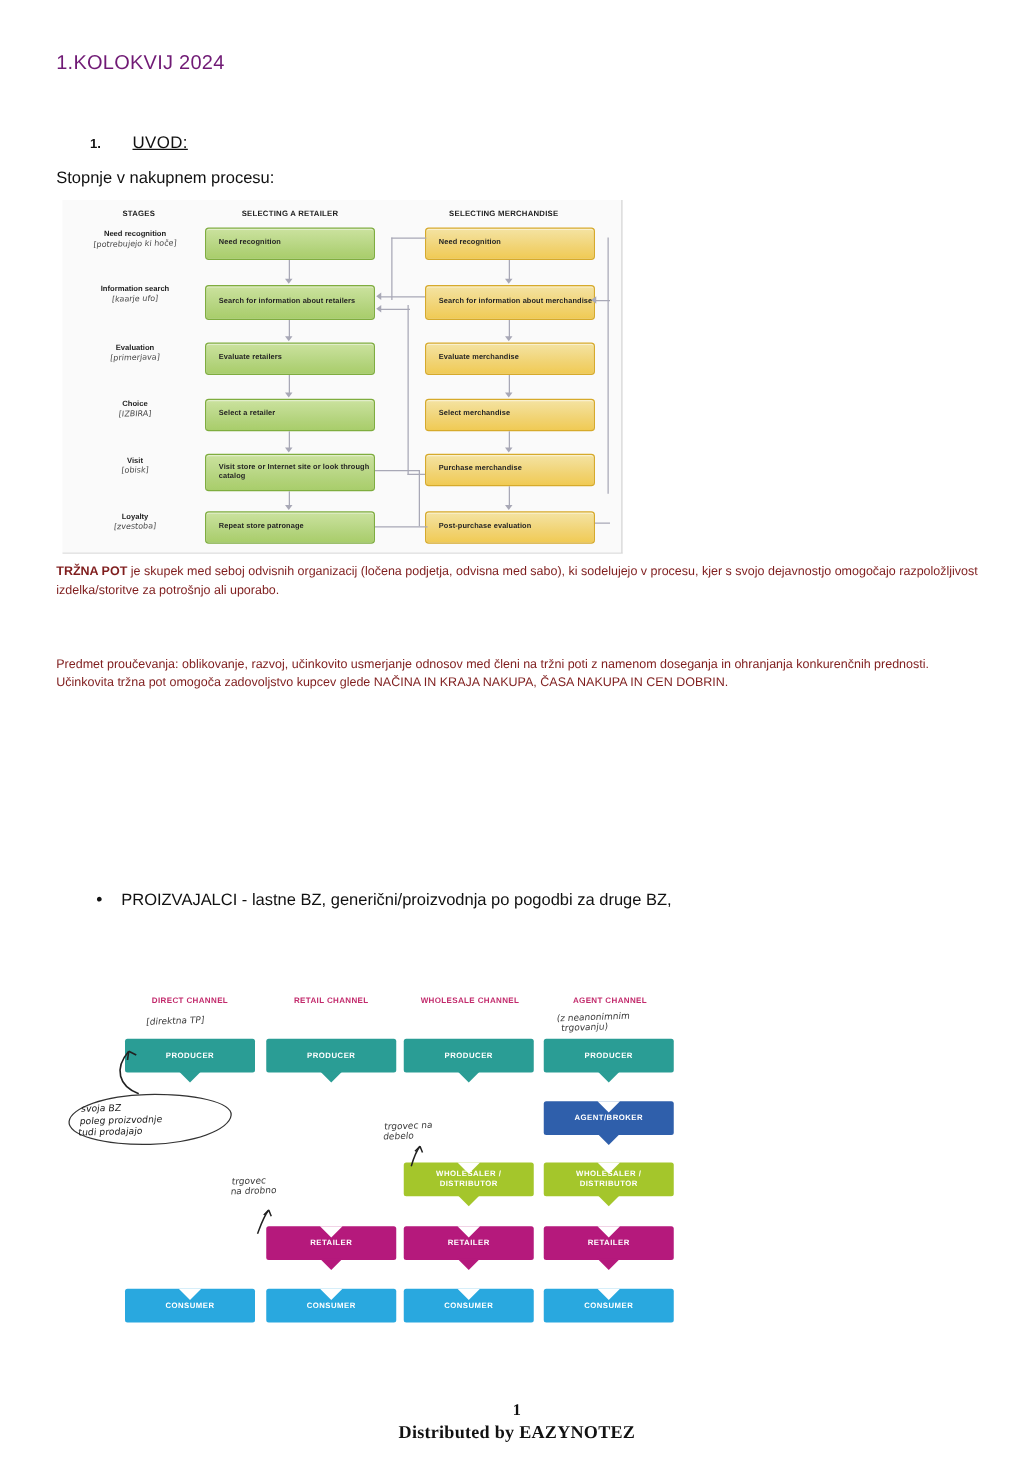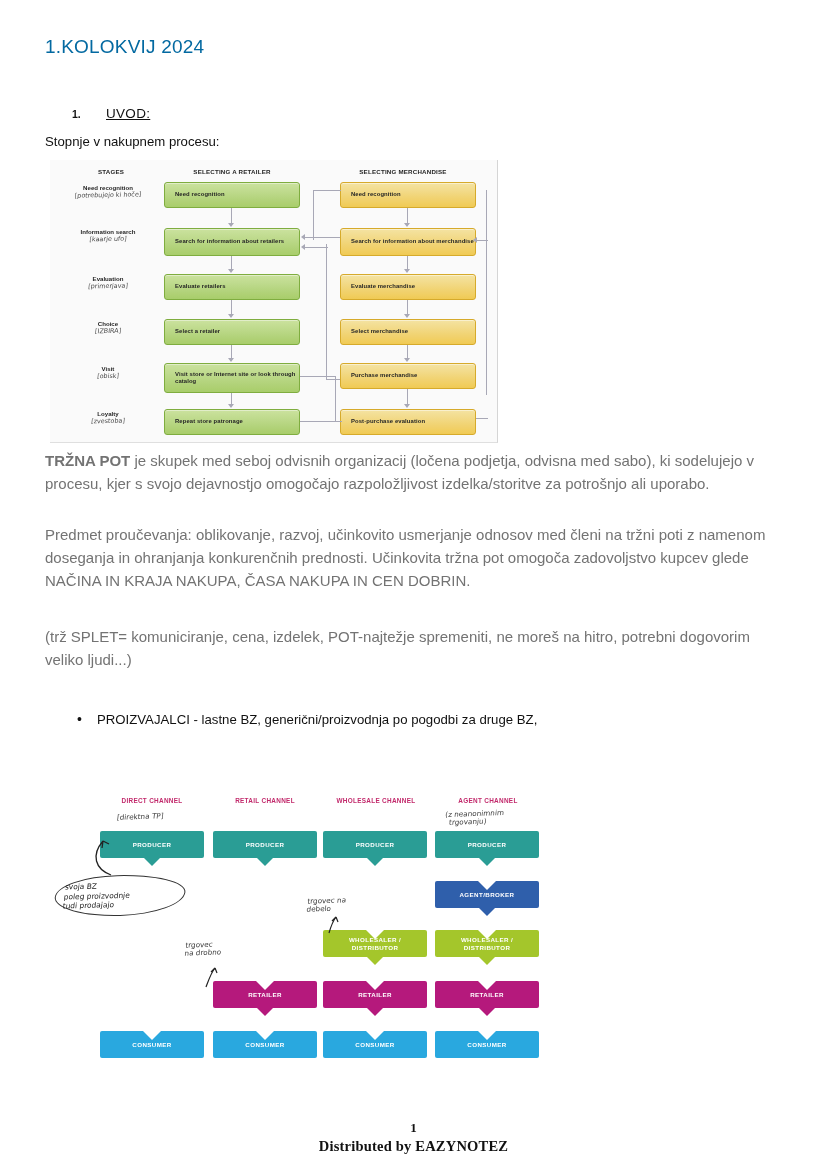--- a/index.html
+++ b/index.html
@@ -9,22 +9,22 @@
     height: 1170px;
     background: #ffffff;
     font-family: "Liberation Sans", sans-serif;
     color: #1a1a1a;
     position: relative;
     overflow: hidden;
   }
   .page { position: relative; width: 827px; height: 1170px; padding: 0; }
 
   .doc-header {
-    position: absolute; left: 45px; top: 36px;
-    font-size: 19px; letter-spacing: 0.2px; color: #0369a1;
+    position: absolute; left: 45px; top: 42px;
+    font-size: 16px; letter-spacing: 0.2px; color: #701a75;
   }
 
   .section-head {
     position: absolute; left: 72px; top: 106px;
     font-size: 13.5px; color: #111;
     display: flex; align-items: baseline; gap: 0;
   }
   .section-num { font-size: 10.5px; font-weight: bold; width: 34px; }
   .section-title { text-decoration: underline; letter-spacing: .3px; }
 
@@ -89,21 +89,21 @@
   }
   .f1-tipl {
     position: absolute; width: 0; height: 0;
     border-top: 3px solid transparent; border-bottom: 3px solid transparent;
     border-right: 4px solid #a9a9b8;
   }
 
   
   .para {
     position: absolute; left: 45px; width: 740px;
-    font-size: 15px; line-height: 1.52; color: #737373;
+    font-size: 10px; line-height: 1.52; color: #7f1d1d;
     text-align: left;
   }
   .para b { font-weight: bold; }
 
   .bullets {
     position: absolute; left: 45px; width: 740px;
     font-size: 13.2px; line-height: 1.52; color: #111;
     margin: 0; padding: 0; list-style: none;
   }
   .bullets li {
@@ -275,21 +275,20 @@
     <div class="f1-arrow h" style="left:426px; top:258px; width:12px;"></div>
   </div>
 
   <div class="para" style="top:450px;">
     <b>TRŽNA POT</b><span> je skupek med seboj odvisnih organizacij (ločena podjetja, odvisna med sabo), ki sodelujejo v procesu, kjer s svojo dejavnostjo omogočajo razpoložljivost izdelka/storitve za potrošnjo ali uporabo.</span>
   </div>
 
   <div class="para" style="top:524px;">Predmet proučevanja: oblikovanje, razvoj, učinkovito usmerjanje odnosov med členi na tržni poti z namenom doseganja in ohranjanja konkurenčnih prednosti. Učinkovita tržna pot omogoča zadovoljstvo kupcev glede NAČINA IN KRAJA NAKUPA, ČASA NAKUPA IN CEN DOBRIN.</div>
 
 
-  <div class="para" style="top:626px;">(trž SPLET= komuniciranje, cena, izdelek, POT-najtežje spremeniti, ne moreš na hitro, potrebni dogovorim veliko ljudi...)</div>
 
 
   <ul class="bullets" style="top:710px;">
     <li>PROIZVAJALCI - lastne BZ, generični/proizvodnja po pogodbi za druge BZ,</li>
   </ul>
 
   <div class="fig2">
 
     <div class="f2-head" style="left:52px;  top:4px; width:110px;">DIRECT CHANNEL</div>
     <div class="f2-head" style="left:165px; top:4px; width:110px;">RETAIL CHANNEL</div>

